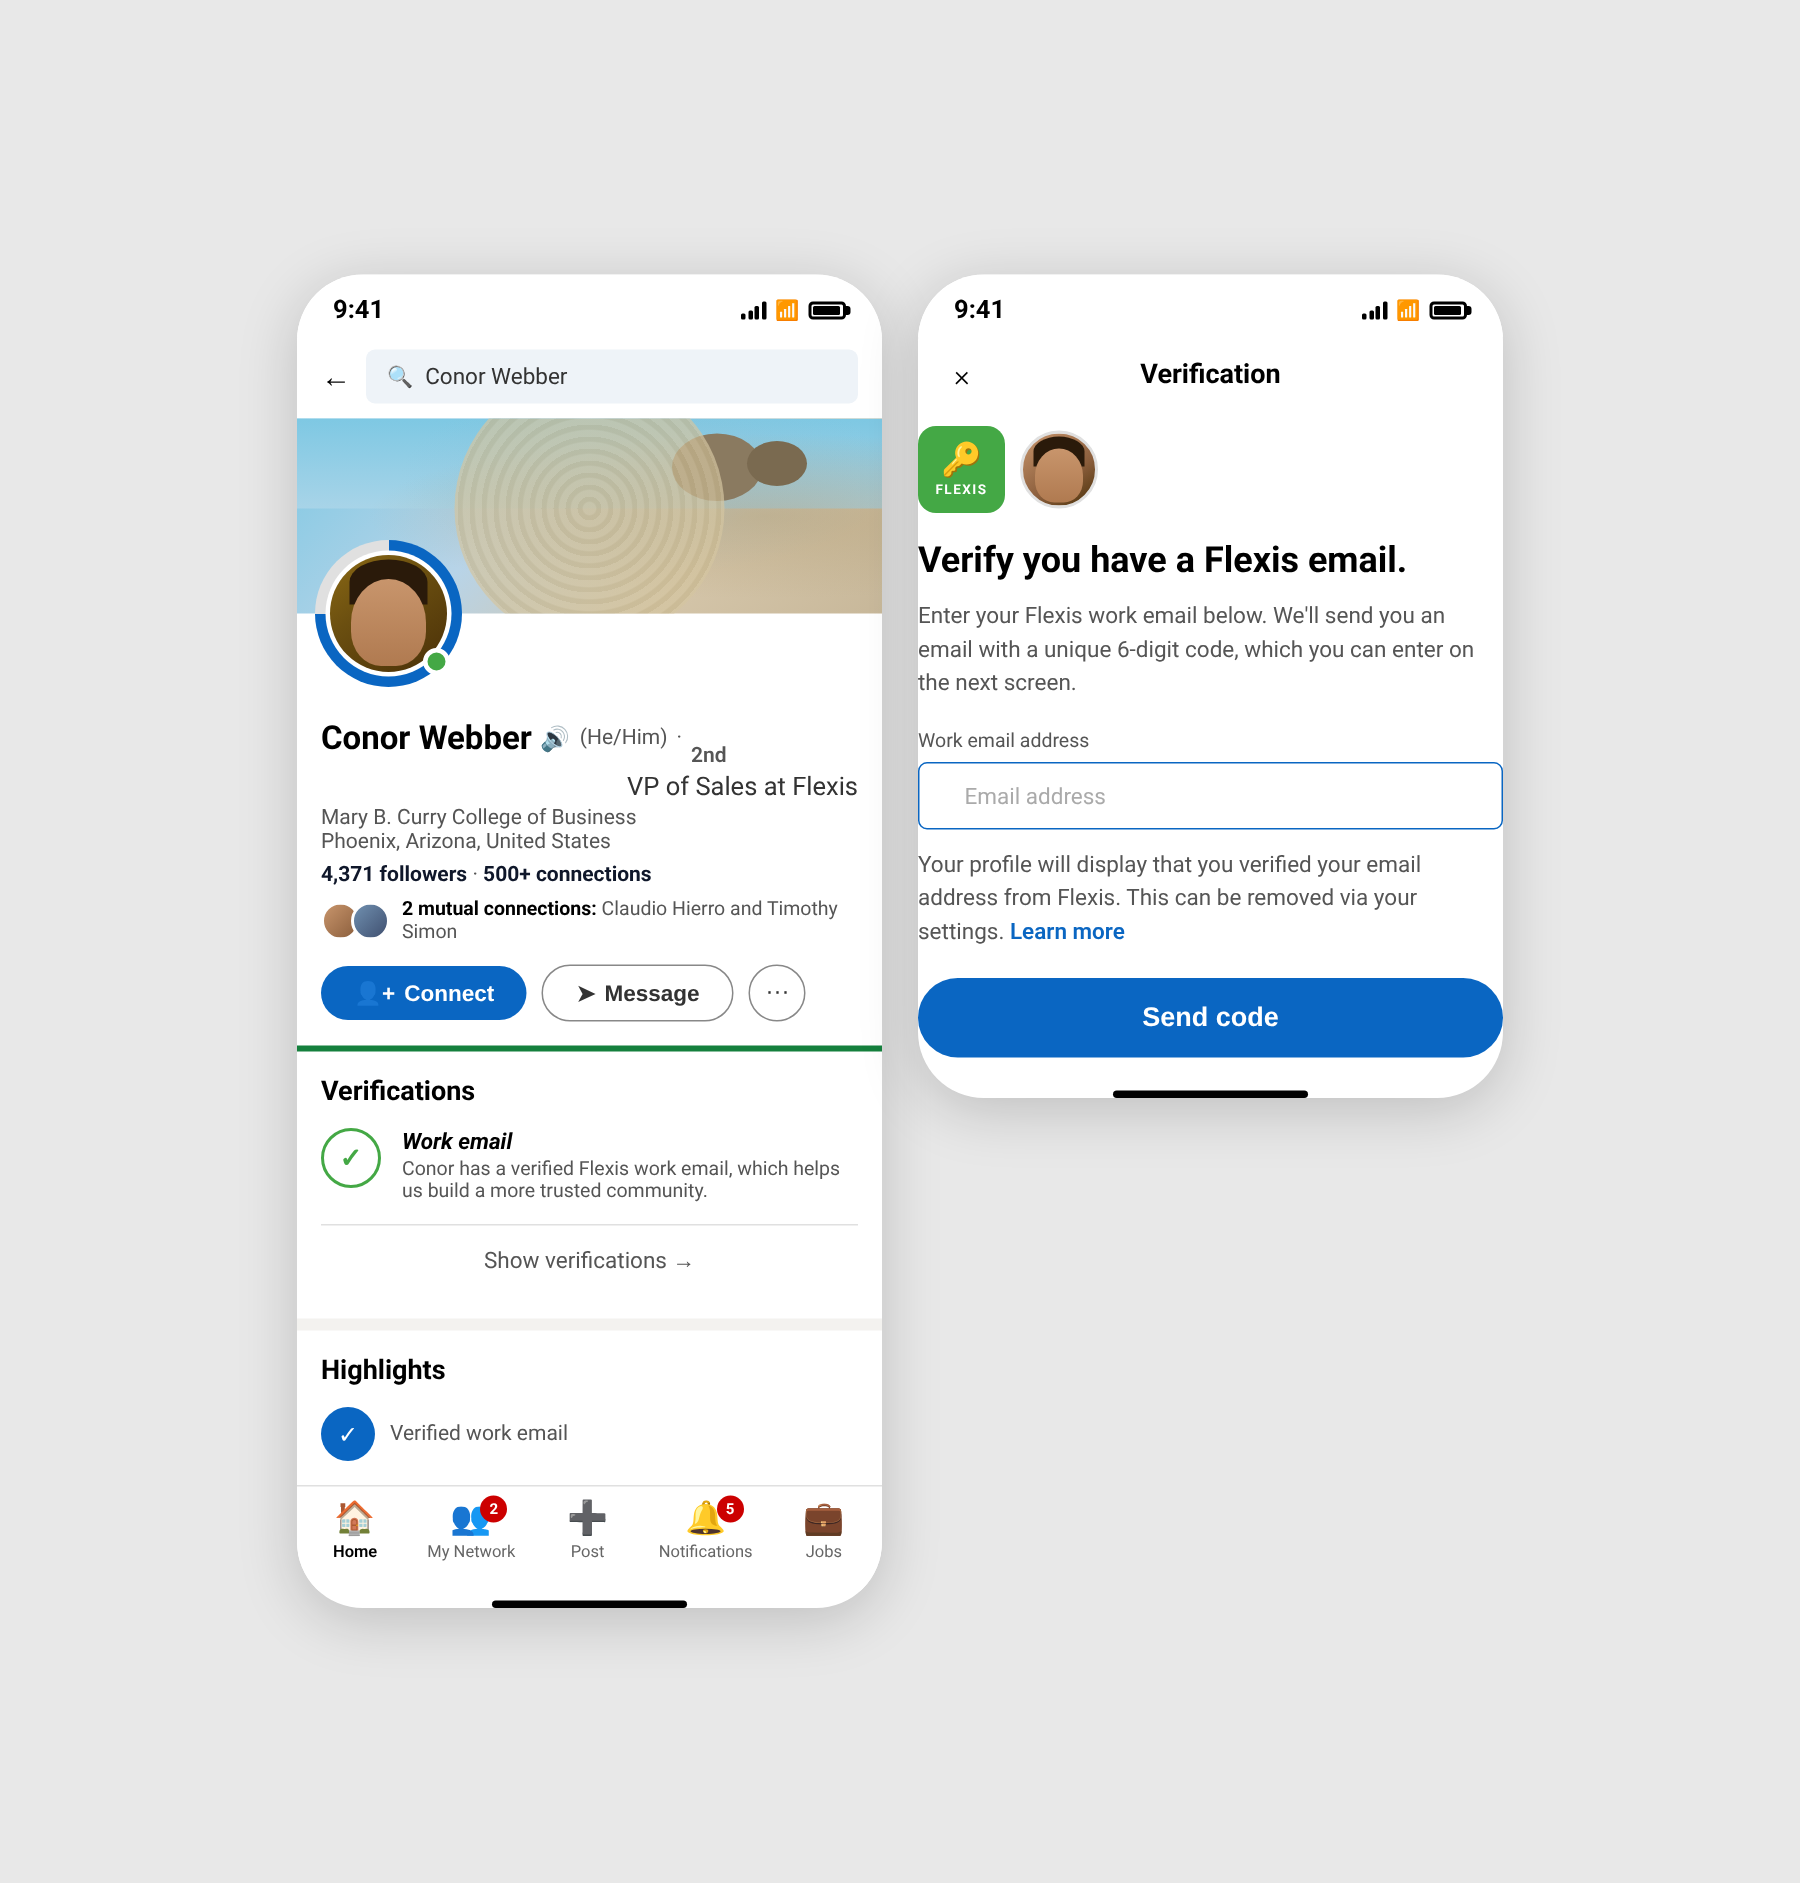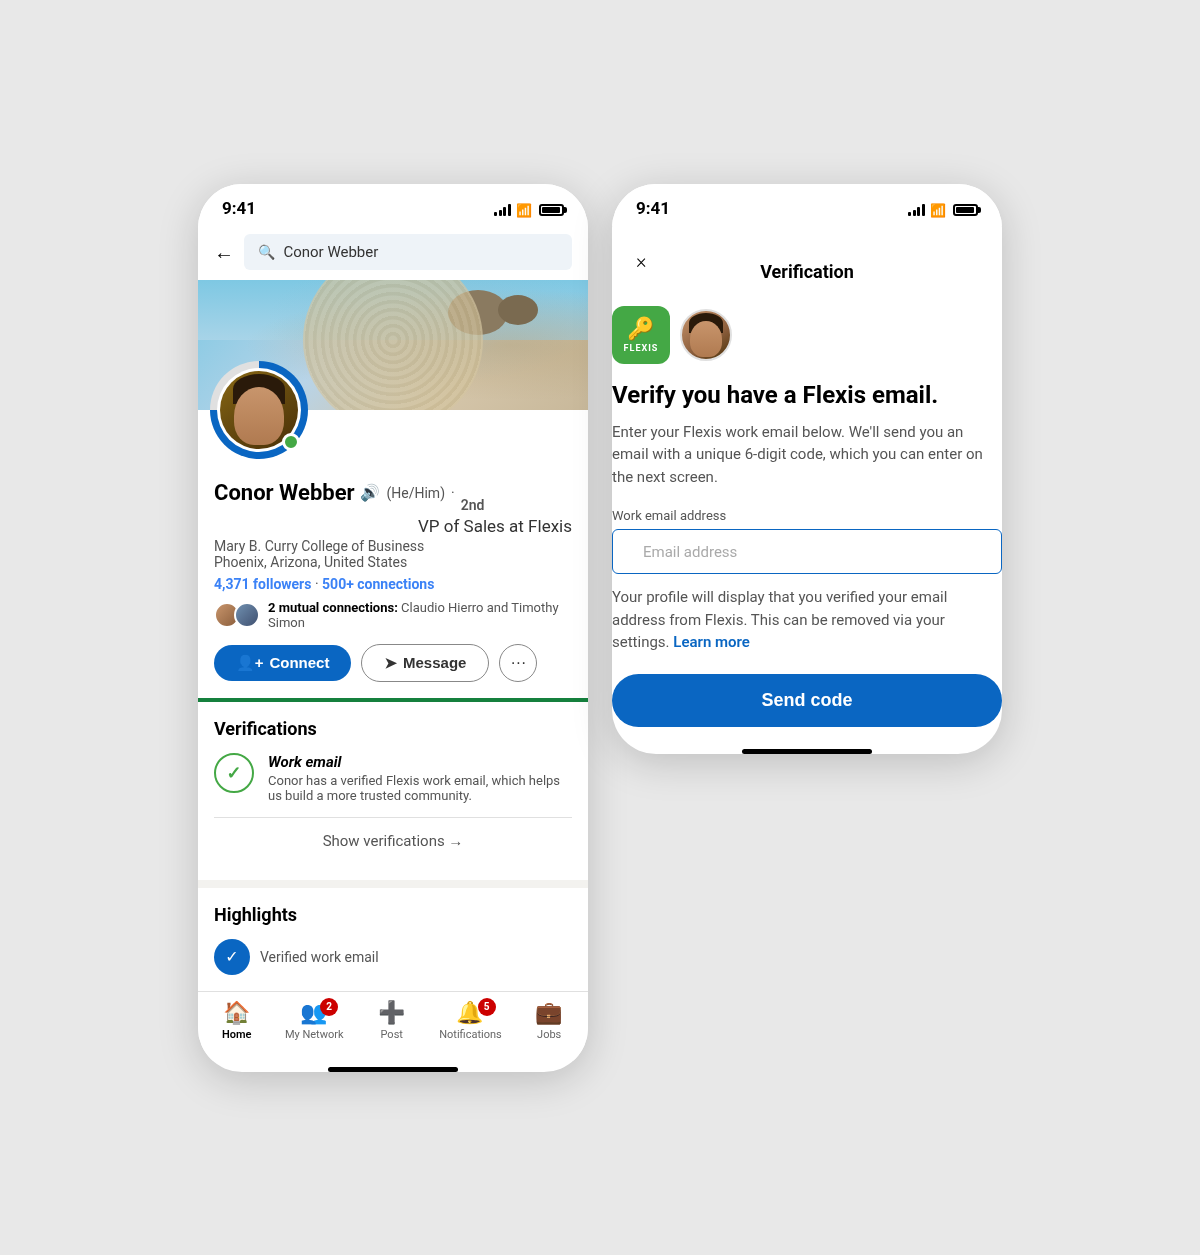--- a/index.html
+++ b/index.html
@@ -22,21 +22,21 @@
       background: #ffffff;
       border-radius: 44px;
       box-shadow: 0 8px 40px rgba(0,0,0,0.18);
       overflow: hidden;
       position: relative;
     }
     
     .status-bar {
       display: flex;
       justify-content: space-between;
-      align-items: flex-end;
+      align-items: center;
       padding: 14px 24px 8px 24px;
       background: #fff;
     }
     .status-time {
       font-size: 17px;
       font-weight: 700;
       color: #000;
     }
     .status-icons {
       display: flex;
@@ -263,21 +263,21 @@
     .profile-location {
       font-size: 14px;
       color: #555;
     }
     .profile-stats {
       font-size: 14px;
       color: #555;
       margin-top: 6px;
     }
     .profile-stats strong {
-      color: #3b82f6;
+      color: #0f172a;
     }
     .mutual-connections {
       display: flex;
       align-items: center;
       gap: 8px;
       margin-top: 8px;
     }
     .mutual-avatars {
       display: flex;
     }
@@ -484,21 +484,20 @@
       left: 24px;
       font-size: 20px;
       color: #000;
       cursor: pointer;
       font-weight: 300;
     }
     .verification-title-header {
       font-size: 18px;
       font-weight: 700;
       color: #000;
-      margin-top: 21px;
     }
     .brand-logos {
       display: flex;
       align-items: center;
       gap: 10px;
       margin: 10px 0 16px 0;
     }
     .flexis-logo {
       width: 58px;
       height: 58px;

